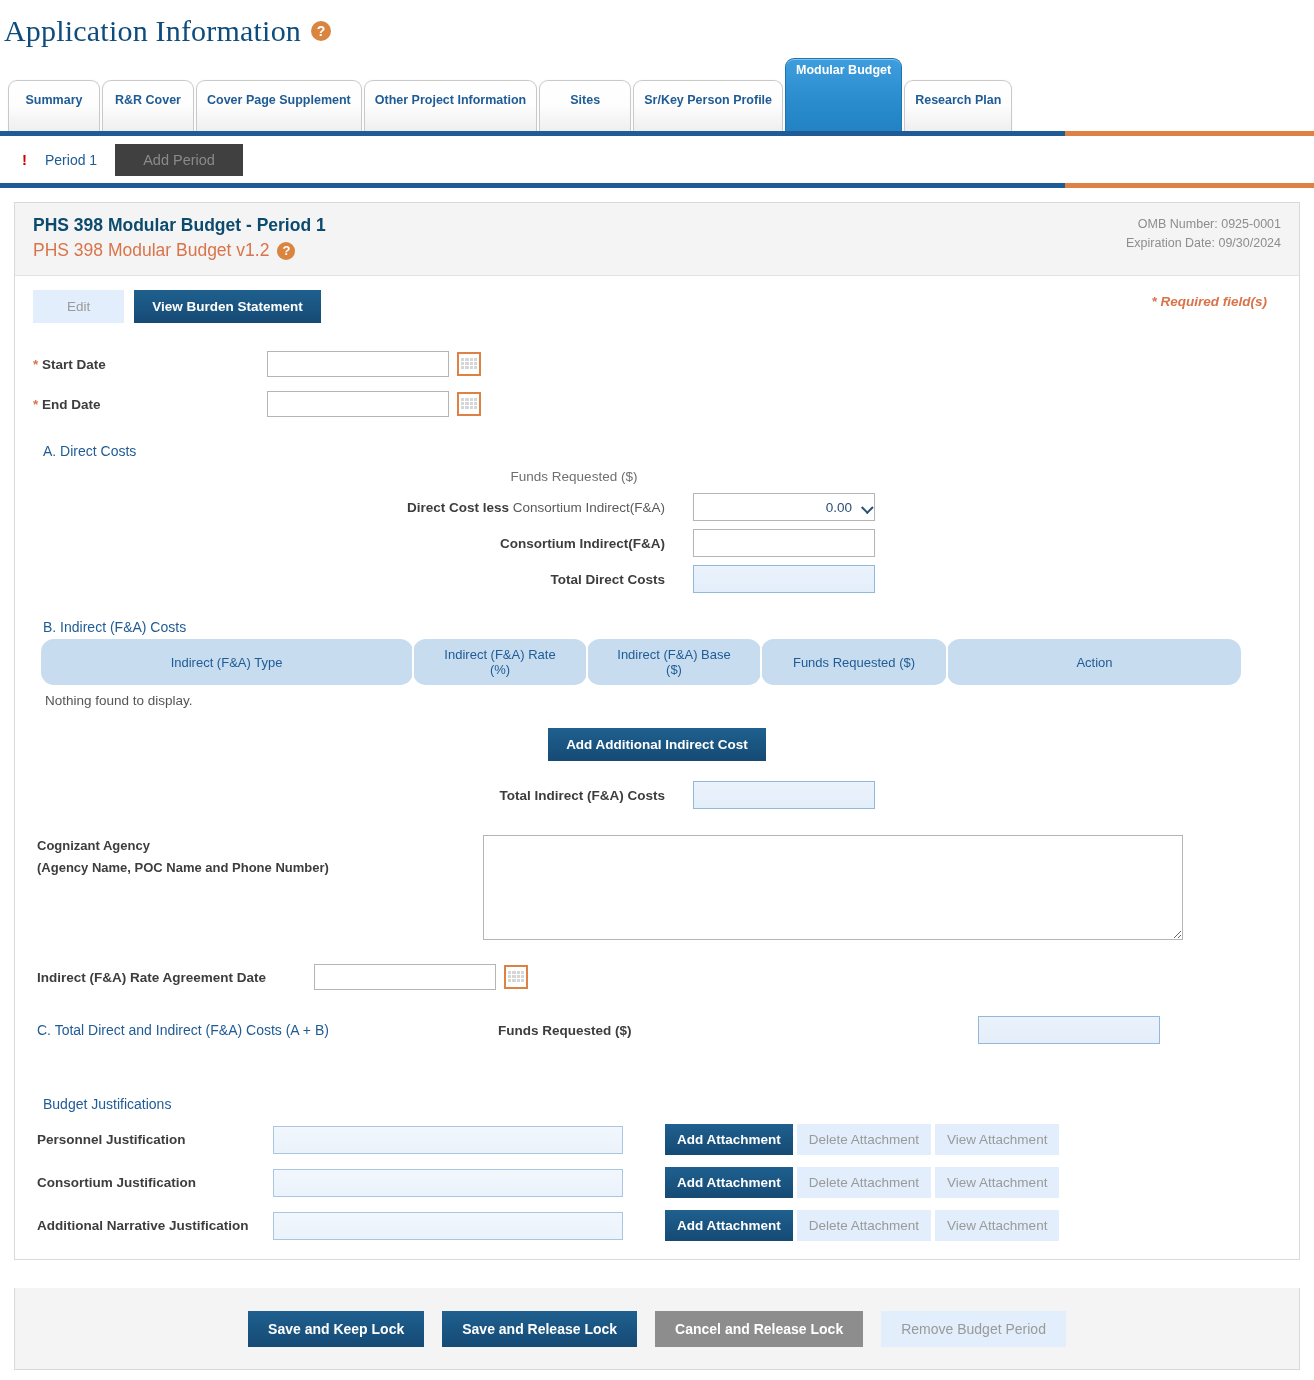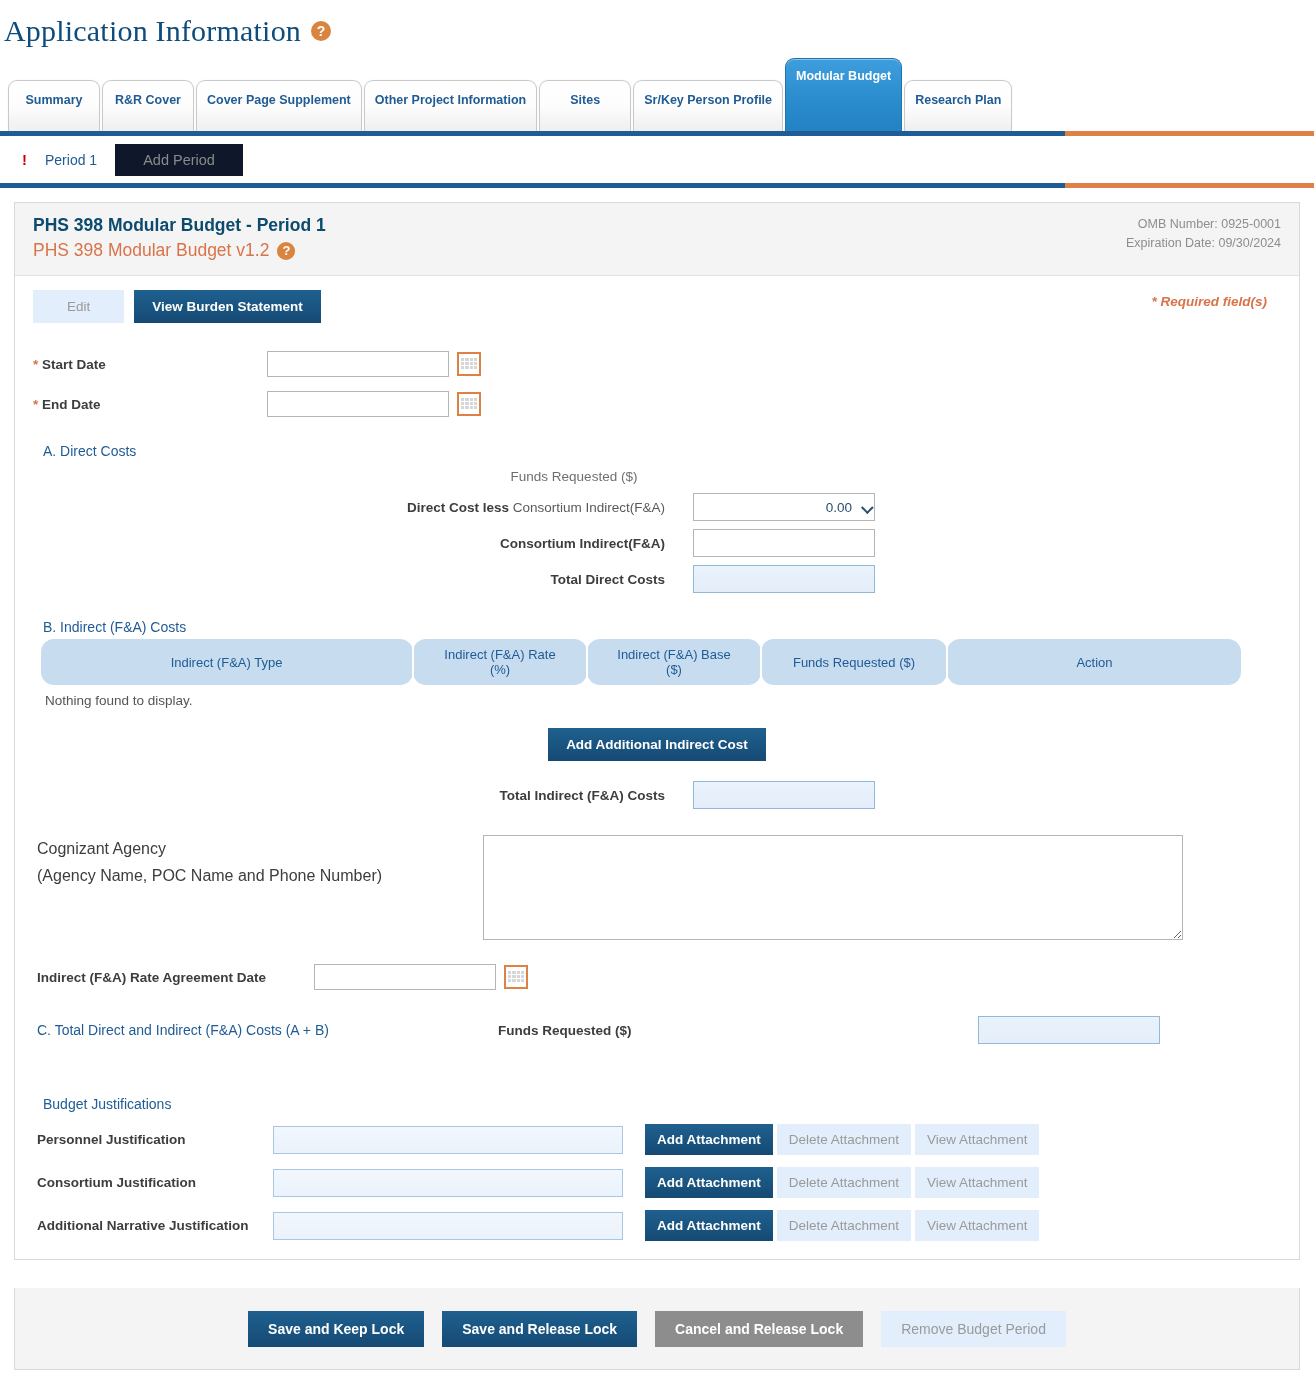--- a/index.html
+++ b/index.html
@@ -42,21 +42,21 @@
     color: #1f5b95; font-size: 12.5px; font-weight: bold;
     text-align: center; line-height: 1.25;
     padding: 12px 10px 0 10px;
     cursor: pointer;
     box-shadow: 0 0 2px rgba(0,0,0,.06);
   }
   .tab.wide { min-width: 100px; }
   .tab.active {
     background: linear-gradient(to bottom, #3f9ddd 0%, #2a8ccd 55%, #2180c2 100%);
     color: #ffffff; border-color: #1d74b0; height: 78px;
-    padding-top: 10px;
+    padding-top: 4px;
     box-shadow: inset 0 1px 0 rgba(255,255,255,.4);
   }
   .tab-underline {
     position: absolute; left: 0; right: 0; bottom: 0; height: 5px;
     background: #1f5b95;
   }
   .tab-underline .orange-seg {
     position: absolute; left: 1065px; right: 0; top: 0; bottom: 0;
     background: #dd8145;
   }
@@ -67,21 +67,21 @@
     border-bottom: 5px solid #1f5b95; position: relative;
     padding-left: 22px; gap: 18px;
   }
   .period-bar .orange-seg {
     position: absolute; left: 1065px; right: 0; bottom: -5px; height: 5px;
     background: #dd8145;
   }
   .bang-icon { color: #cc0000; font-weight: bold; font-size: 15px; }
   .period-label { color: #1f5b95; font-size: 14px; }
   .add-period-btn {
-    background: #0f172a; color: #8a8a8a; font-size: 14.5px;
+    background: #404040; color: #8a8a8a; font-size: 14.5px;
     border: none; padding: 8px 28px; cursor: pointer;
     font-family: "Liberation Sans", sans-serif;
   }
 
   
   .card {
     margin: 14px 14px 0 14px;
     border: 1px solid #d9d9d9;
     background: #ffffff;
   }
@@ -186,36 +186,36 @@
     background: #c7dcef; color: #1f5b95; font-size: 13px; font-weight: normal;
     padding: 8px 20px; border-right: 2px solid #ffffff; text-align: center; border-radius: 13px;
   }
   table.grid th:last-child { border-right: none; }
   .empty-msg { margin: 8px 0 0 12px; font-size: 13.5px; color: #555; }
 
   .center-row { display: flex; justify-content: center; margin-top: 20px; align-items: center; }
 
   
   .textarea-row { display: flex; margin-top: 26px; }
-  .textarea-label { width: 450px; font-size: 16px; color: #3d3d3d; font-weight: normal; line-height: 1.7; padding-left: 4px;}
+  .textarea-label { width: 450px; font-size: 13px; color: #3d3d3d; font-weight: bold; line-height: 1.7; padding-left: 4px;}
   .big-textarea {
     width: 700px; height: 105px; border: 1px solid #b5b5b5; background: #fff;
   }
 
   .justif-row { display: flex; align-items: center; margin-top: 12px; gap: 12px; }
   .justif-label {
     width: 228px; font-size: 13.5px; color: #3d3d3d; font-weight: bold;
     line-height: 1.6; padding-left: 4px;
   }
   .attach-input {
     width: 350px; height: 28px;
     border: 1px solid #a9c6e2;
     background: linear-gradient(to bottom, #f2f7fd 0%, #eaf2fb 100%);
   }
-  .attach-btns { display: flex; margin-left: 10px; }
+  .attach-btns { display: flex; margin-left: 30px; }
   .attach-btns .btn { padding: 8px 12px; font-size: 13.5px; }
   .attach-btns .btn + .btn { margin-left: 4px; }
 
   
   .footer {
     position: absolute; left: 14px; right: 14px; bottom: 10px;
     height: 82px; background: #f4f4f4;
     border-left: 1px solid #d9d9d9; border-right: 1px solid #d9d9d9;
     border-bottom: 1px solid #d9d9d9;
     display: flex; align-items: center; justify-content: center; gap: 18px;

